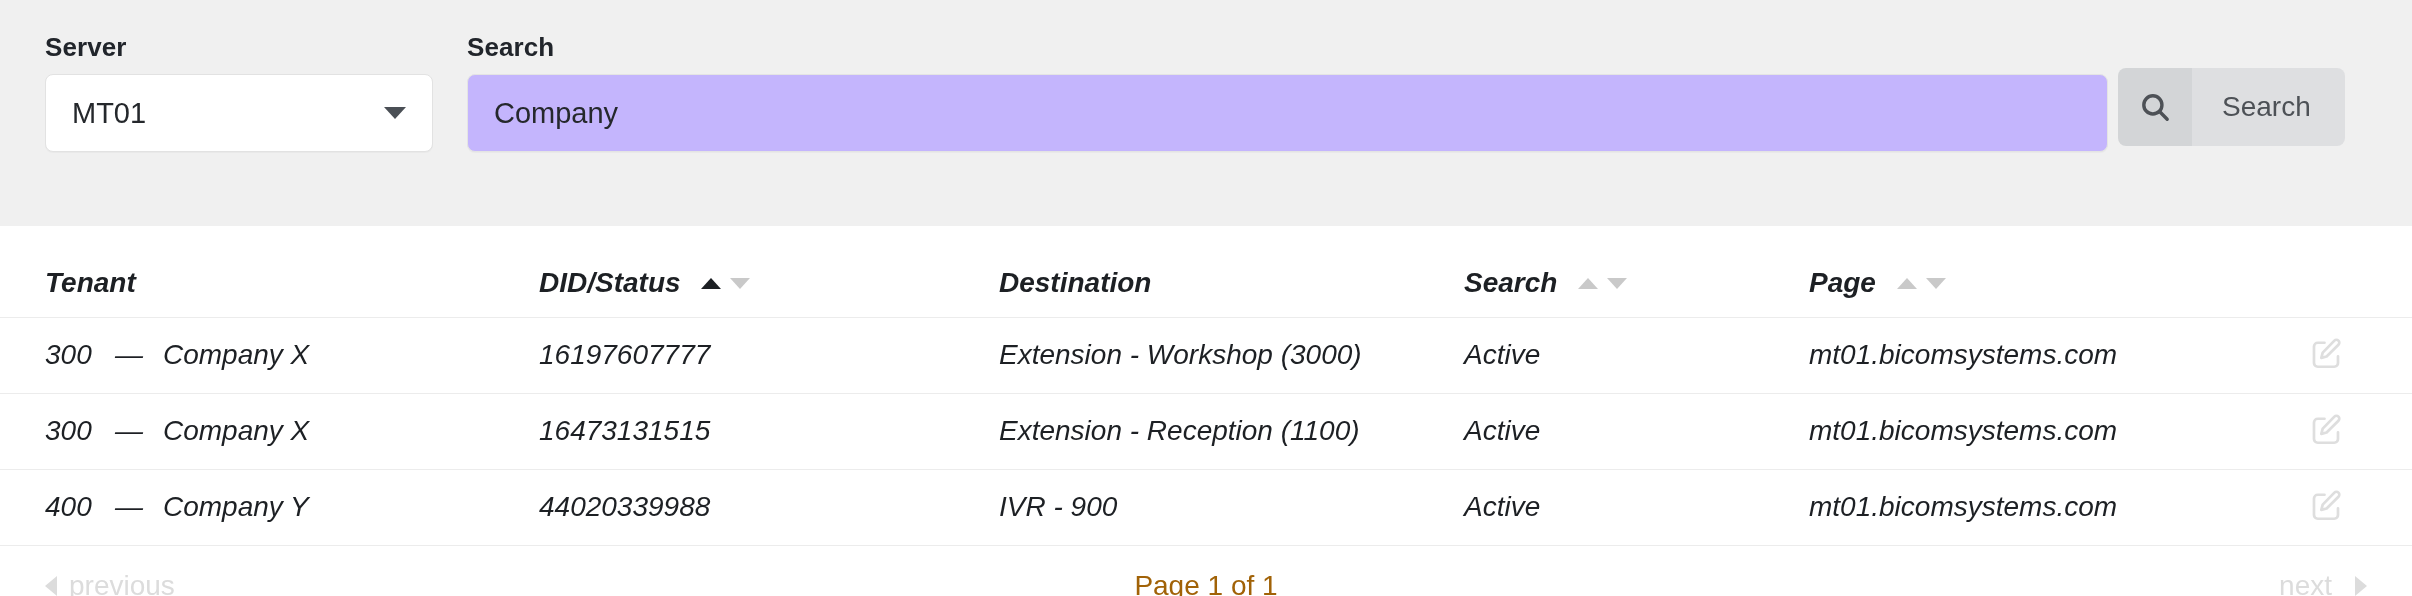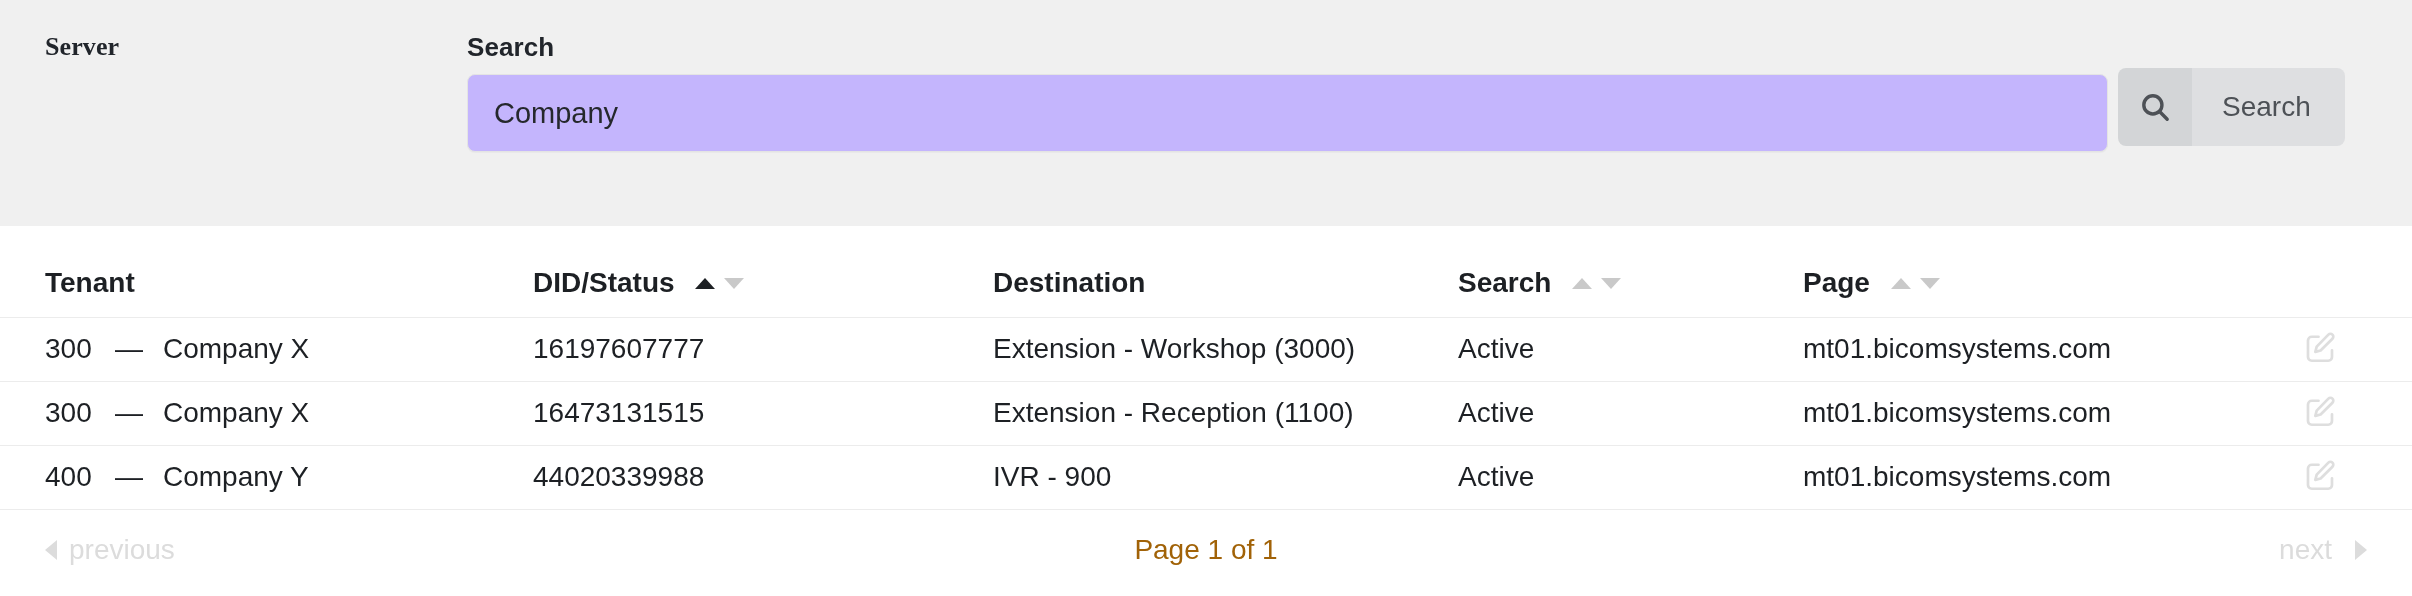--- a/index.html
+++ b/index.html
@@ -16,21 +16,21 @@
   .toolbar {
     position: absolute; left: 0; top: 0; width: 2412px; height: 226px;
     background: #f0f0f0;
   }
   .field-group { position: absolute; }
   .field-label {
     font-size: 26px; font-weight: bold; color: #21252b;
     letter-spacing: 0.1px; line-height: 1; margin-bottom: 14px;
     display: block; white-space: nowrap;
   }
-  #server-group { left: 45px; top: 34px; font-family: Liberation Serif, serif; }
+  #server-group { left: 45px; top: 34px; }
   #search-group { left: 467px; top: 34px; }
 
   .select-box {
     position: relative; width: 388px; height: 78px;
     background: #ffffff; border: 1px solid #e2e2e2; border-radius: 8px;
     box-shadow: 0 1px 1px rgba(0,0,0,0.03);
     display: flex; align-items: center;
   }
   .select-value {
     font-size: 29px; color: #25282c; padding-left: 26px; line-height: 1;
@@ -71,22 +71,23 @@
     padding: 0 34px 0 30px; white-space: nowrap;
   }
 
   
   .table-area {
     position: absolute; left: 0; top: 226px; width: 2412px; height: 370px;
     background: #ffffff;
   }
   .tbl { width: 100%; border-collapse: collapse; table-layout: fixed; }
   .tbl th, .tbl td {
-    text-align: left; padding: 8px; vertical-align: middle;
+    text-align: left; padding: 14px; vertical-align: middle;
     font-weight: normal;
+    font-style: italic;
   }
   .tbl th {
     height: 91px; font-size: 28px; font-weight: bold; color: #1d2024;
     border-bottom: 1px solid #ececec; vertical-align: bottom;
     padding-bottom: 18px; white-space: nowrap;
   }
   .tbl td {
     height: 62px; font-size: 28px; color: #1d2024;
     border-bottom: 1px solid #ececec; white-space: nowrap;
   }
@@ -149,20 +150,24 @@
 </style>
 </head>
 <body>
 
 <div id="app">
 
   <div class="toolbar">
 
     <div class="field-group" id="server-group">
       <span class="field-label">Server</span>
+      <div class="select-box">
+        <span class="select-value">MT01</span>
+        <span class="select-caret"></span>
+      </div>
     </div>
 
     <div class="field-group" id="search-group">
       <span class="field-label">Search</span>
       <input class="text-input" type="text" value="Company" placeholder="Search" style="">
     </div>
 
     <div class="search-btn">
       <div class="search-btn-icon">
         <svg width="34" height="34" viewBox="0 0 24 24" fill="none" stroke="#4d5156" stroke-width="2.4" stroke-linecap="round">

